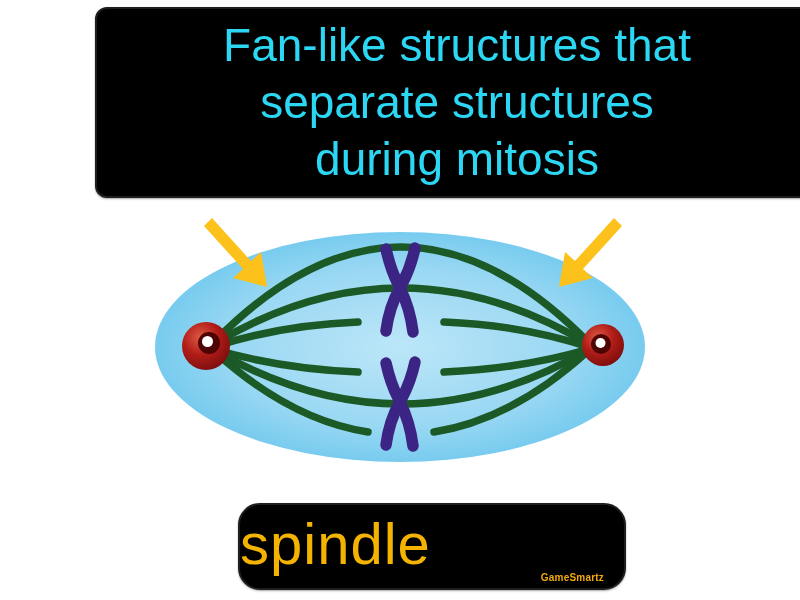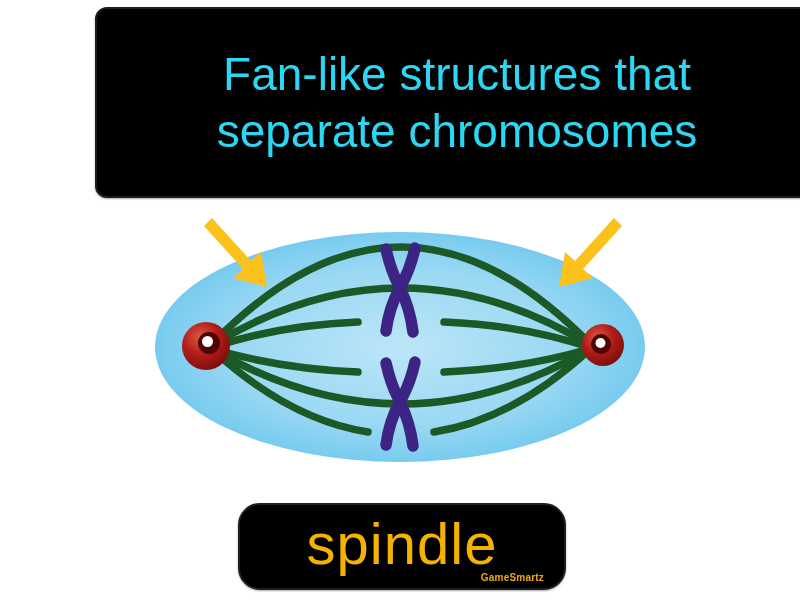--- a/index.html
+++ b/index.html
@@ -35,25 +35,25 @@
   .def-line{
     color:var(--def-color);
     font-size:46px;
     line-height:57px;
     letter-spacing:0px;
     white-space:nowrap;
     text-align:center;
   }
   .term-card{
     position:absolute;
-    left:238px;top:503px;width:328px;height:87px;
+    left:238px;top:503px;width:388px;height:87px;
     background:var(--card-bg);
     border:2px solid #1e1e1e;
     border-radius:22px;
-    display:flex;justify-content:center;align-items:center;
+    display:flex;align-items:center;
     box-shadow:0 1px 2px rgba(0,0,0,.35);
   }
   .term-label{
     color:var(--term-color);
     font-size:58px;
     line-height:58px;
     letter-spacing:1px;
     transform:translateY(-3px);
   }
   .watermark{
@@ -118,21 +118,22 @@
       <circle cx="601" cy="344" r="10" fill="#4f0404"></circle>
       <circle cx="600.5" cy="343" r="5" fill="#ffffff"></circle>
     </g>
 
     <polygon points="204,226 243,269 233,278 267,287 261,252 251,261 212,218" fill="#fcc11a"></polygon>
     <polygon points="622,226 583,269 593,278 559,287 565,252 575,261 614,218" fill="#fcc11a"></polygon>
   </svg>
 
   <div class="def-card">
     <div class="def-line">Fan-like structures that</div>
-    <div class="def-line">separate chromosomes</div>
+    <div class="def-line">separate structures</div>
+    <div class="def-line">during mitosis</div>
   </div>
 
   <div class="term-card">
     <div class="term-label">spindle</div>
     <div class="watermark">GameSmartz</div>
   </div>
 
 </div>
 
 </body></html>

